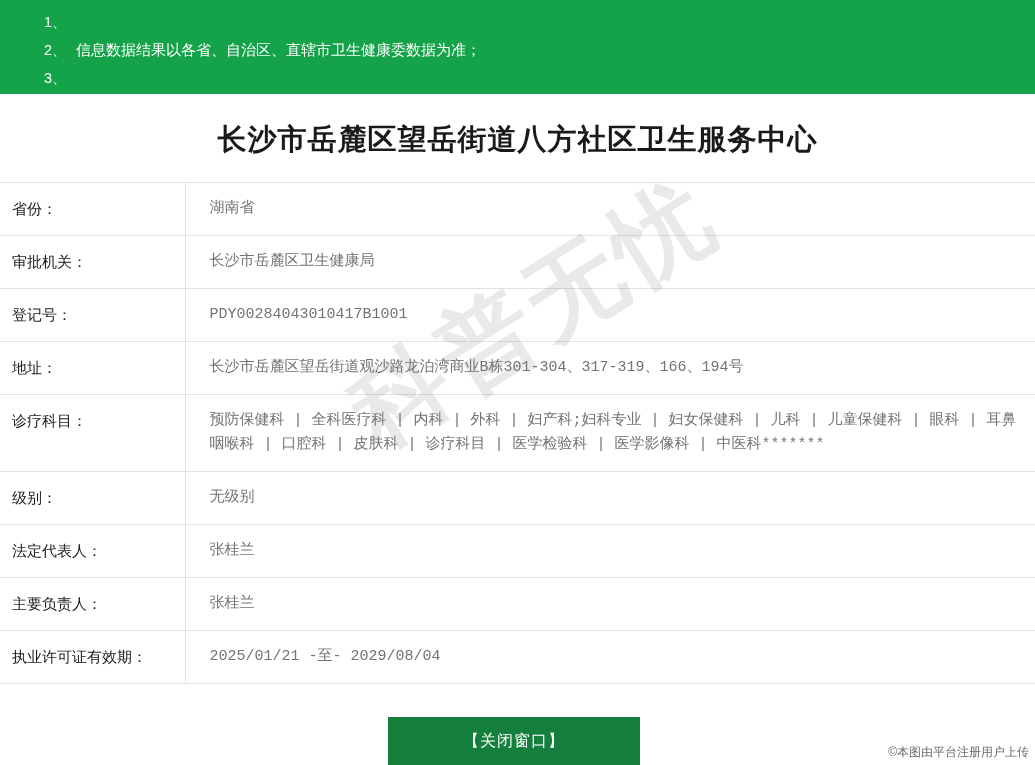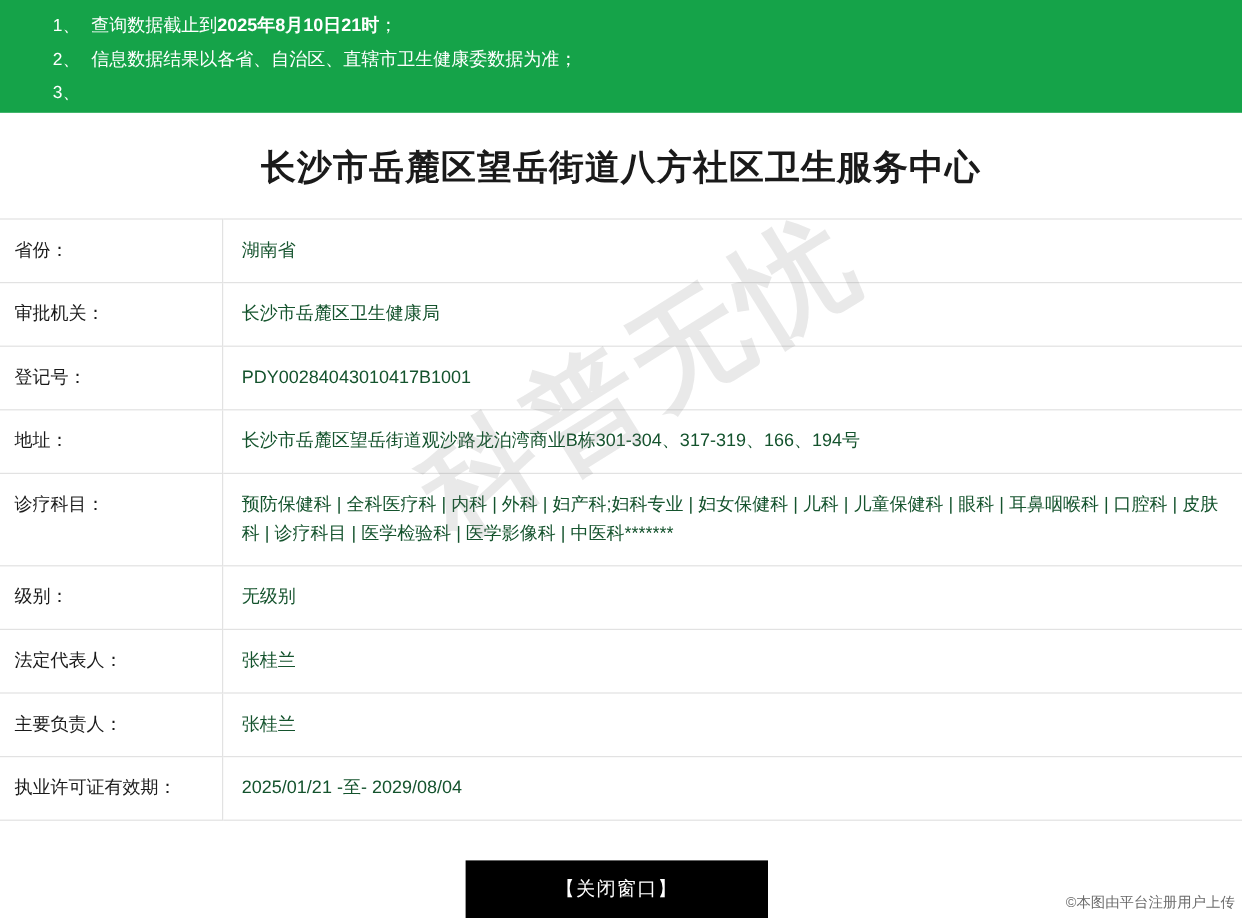--- a/index.html
+++ b/index.html
@@ -74,40 +74,41 @@
     line-height: 24px;
   }
   td.label {
     width: 185px;
     padding-left: 12px;
     color: #1a1a1a;
     border-right: 1px solid #e2e2e2;
     font-size: 15px;
   }
   td.value {
-    padding-left: 16px;
+    padding-left: 24px;
     padding-right: 18px;
-    color: #14532d;
+    color: #737373;
     word-break: break-all;
+    font-family: Liberation Mono, monospace;
   }
 
   
   .footer {
     position: absolute;
     left: 0; right: 0;
     bottom: 0;
     height: 62px;
   }
   .close-btn {
     position: absolute;
     left: 388px;
     top: 14px;
     width: 252px;
     height: 48px;
-    background: #000000;
+    background: #15803d;
     border: none;
     color: #ffffff;
     font-size: 16px;
     font-family: "Liberation Sans", sans-serif;
     cursor: pointer;
     letter-spacing: 1px;
   }
   .watermark-note {
     position: absolute;
     right: 6px;
@@ -134,21 +135,20 @@
 </style>
 </head>
 <body>
 
 <div id="page">
 
   <div class="notice-banner">
     <ul class="notice-list">
       <li class="notice-item">
         <span class="notice-num">1、</span>
-        <span class="notice-text"><span>查询数据截止到</span><b>2025年8月10日21时</b><span>；</span></span>
       </li>
       <li class="notice-item">
         <span class="notice-num">2、</span>
         <span class="notice-text"><span>信息数据结果以各省、自治区、直辖市卫生健康委数据为准；</span><b></b><span></span></span>
       </li>
       <li class="notice-item">
         <span class="notice-num">3、</span>
       </li>
     </ul>
   </div>

